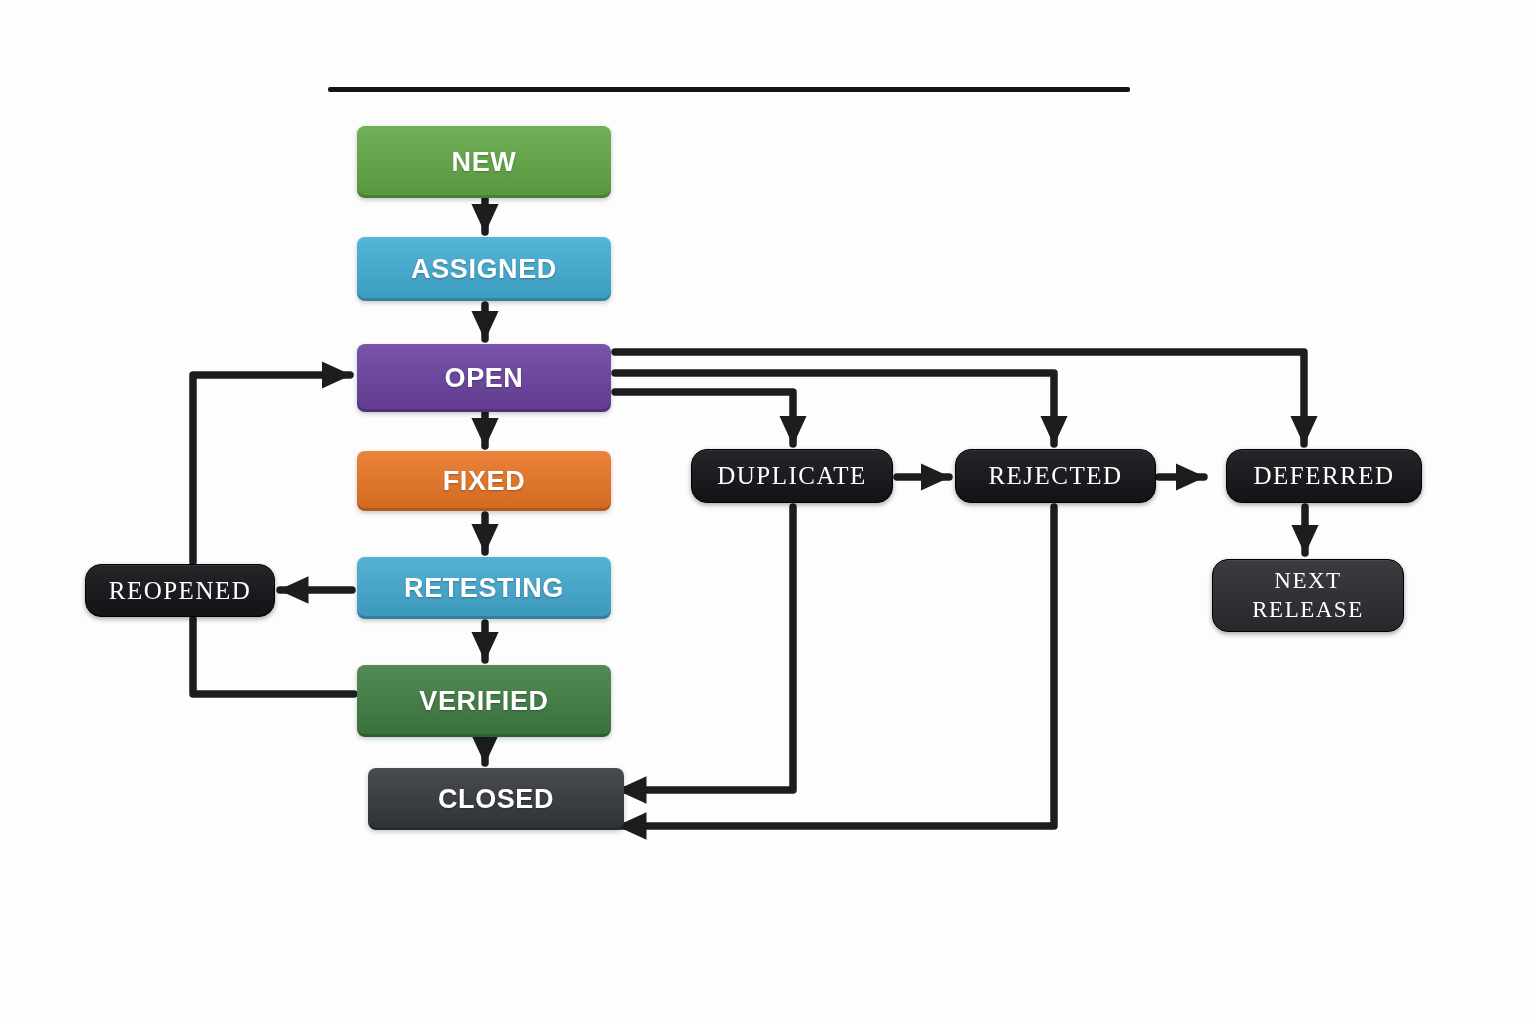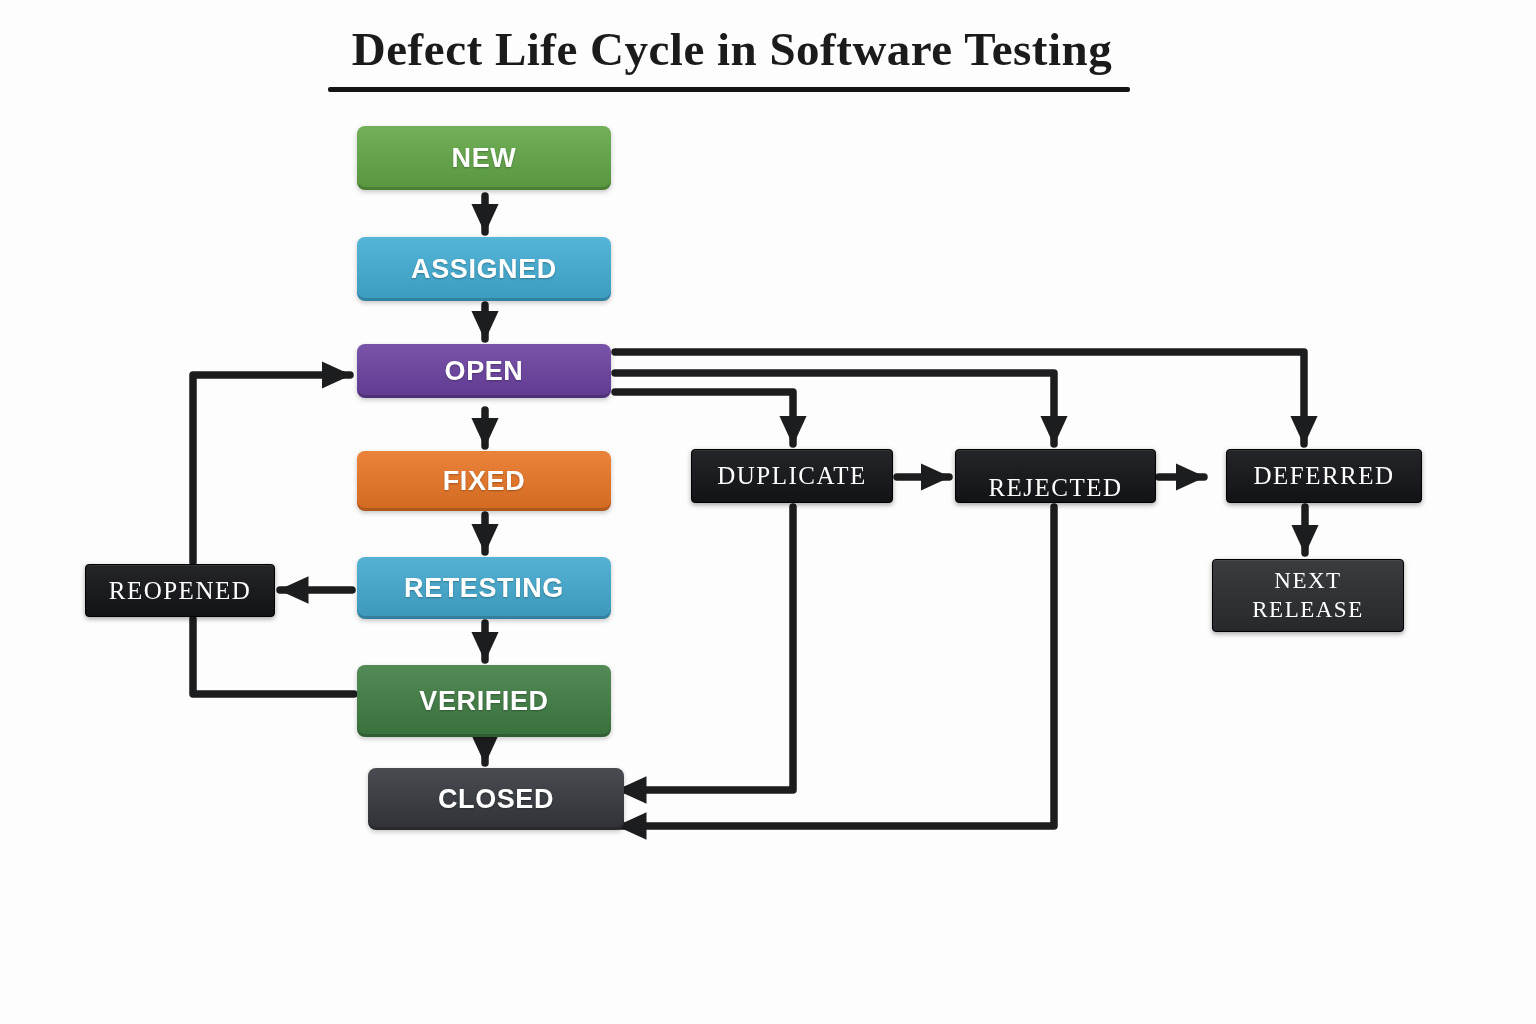--- a/index.html
+++ b/index.html
@@ -26,44 +26,43 @@
   }
   .node.flow{
     font-family:"Liberation Sans",sans-serif;font-weight:bold;
     font-size:27px;letter-spacing:.6px;border-radius:8px;
     background-image:linear-gradient(rgba(255,255,255,.10),rgba(0,0,0,.10));
     box-shadow:inset 0 -3px 0 rgba(0,0,0,.16), 0 2px 5px rgba(0,0,0,.22);
     text-shadow:0 1px 2px rgba(0,0,0,.28);
   }
   .node.dark{
     font-family:"Liberation Serif",serif;font-size:25px;letter-spacing:1.5px;
-    border-radius:4px;border:1px solid #000;
+    border-radius:16px;border:1px solid #000;
     background-image:linear-gradient(rgba(255,255,255,.07),rgba(0,0,0,.10));
     box-shadow:inset 0 1px 0 rgba(255,255,255,.08), 0 2px 5px rgba(0,0,0,.35);
   }
-  #n-new        {left:357px;top:126px;width:254px;height:64px;}
+  #n-new        {left:357px;top:126px;width:254px;height:72px;}
   #n-assigned   {left:357px;top:237px;width:254px;height:64px;}
-  #n-open       {left:357px;top:344px;width:254px;height:54px;}
+  #n-open       {left:357px;top:344px;width:254px;height:68px;}
   #n-fixed      {left:357px;top:451px;width:254px;height:60px;}
   #n-retesting  {left:357px;top:557px;width:254px;height:62px;}
   #n-verified   {left:357px;top:665px;width:254px;height:72px;}
   #n-closed     {left:368px;top:768px;width:256px;height:62px;}
   #n-reopened   {left:85px; top:564px;width:190px;height:53px;}
   #n-duplicate  {left:691px;top:449px;width:202px;height:54px;}
-  #n-rejected   {left:955px;top:449px;width:201px;height:54px;align-items:flex-end;}
+  #n-rejected   {left:955px;top:449px;width:201px;height:54px;}
   #n-deferred   {left:1210px;top:449px;width:196px;height:54px;margin-left:16px;}
   #n-next-release{left:1212px;top:559px;width:192px;height:73px;font-size:23px;}
   #n-next-release .lbl{max-width:125px;text-align:center;line-height:1.25;}
 </style>
 </head>
 <body>
 
 <div class="canvas">
 
-  <h1 class="title">Defect Life Cycle in Software Testing</h1>
   <div class="title-underline"></div>
 
   <svg class="edges" id="edges" viewBox="0 0 1536 1024">
     <defs>
       <marker id="ah" viewBox="0 0 10 10" refX="9.5" refY="5" markerWidth="4" markerHeight="4" orient="auto">
         <path id="ah-path" d="M0,0.4 L10,5 L0,9.6 Z" fill="#1c1d1f"></path>
       </marker>
     </defs>
   <polyline points="485,196 485,232" fill="none" stroke="#1c1d1f" stroke-width="7.5" stroke-linecap="round" stroke-linejoin="round" marker-end="url(#ah)"></polyline>
       <polyline points="485,305 485,339" fill="none" stroke="#1c1d1f" stroke-width="7.5" stroke-linecap="round" stroke-linejoin="round" marker-end="url(#ah)"></polyline>

